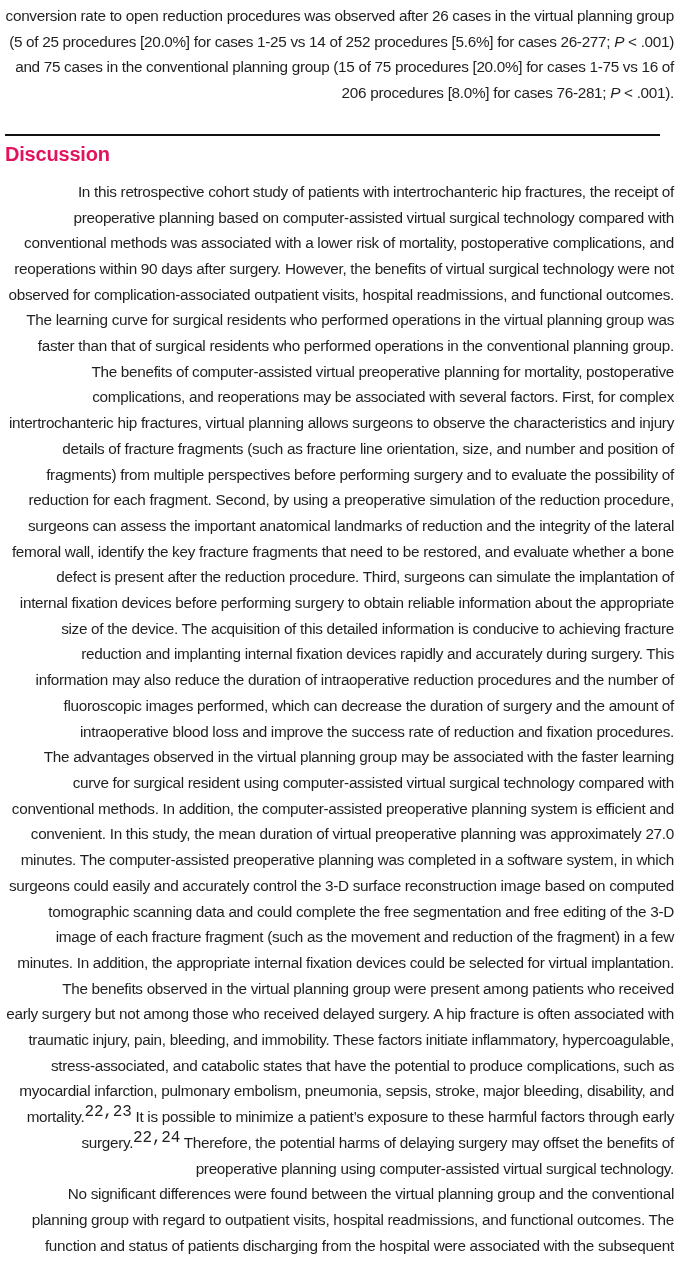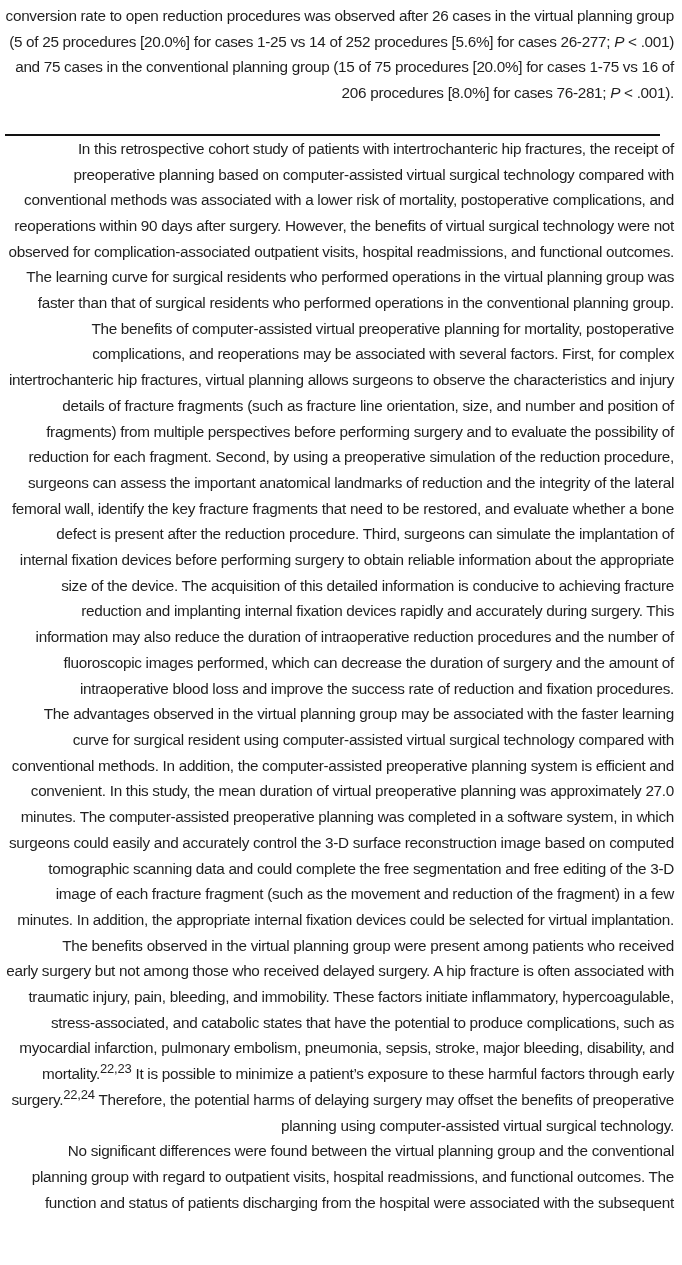--- a/index.html
+++ b/index.html
@@ -27,24 +27,25 @@
     letter-spacing: -0.3px;
     text-align: right;
   }
   .para.indent {
     text-indent: 22px;
   }
   .para i {
     font-style: italic;
   }
   .para sup {
-    font-size: 13px;
+    font-size: 16px;
     line-height: 0;
     vertical-align: super;
     letter-spacing: -0.2px;
+    font-family: Liberation Mono, monospace;
   }
   .rule {
     border: none;
     border-top: 2px solid #121212;
     margin: 28px 14px 0 0;
     height: 0;
   }
   .heading {
     margin: 7px 0 13px 0;
     font-size: 20px;
@@ -54,20 +55,21 @@
   }
 </style>
 </head>
 <body>
 
 <main class="page" style="color: rgb(31, 31, 31);">
   <p class="para"><span>conversion rate to open reduction procedures was observed after 26 cases in the virtual planning group (5 of 25 procedures [20.0%] for cases 1-25 vs 14 of 252 procedures [5.6%] for cases 26-277; </span><i>P</i><span> &lt; .001) and 75 cases in the conventional planning group (15 of 75 procedures [20.0%] for cases 1-75 vs 16 of 206 procedures [8.0%] for cases 76-281; </span><i>P</i><span> &lt; .001).</span></p>
 
   <hr class="rule" style="border-top-color: rgb(18, 18, 18);">
 
+  <h2 class="heading" style="color: rgb(227, 18, 94);">Discussion</h2>
 
   <div id="discussion-paragraphs">
       <p class="para"><span>In this retrospective cohort study of patients with intertrochanteric hip fractures, the receipt of preoperative planning based on computer-assisted virtual surgical technology compared with conventional methods was associated with a lower risk of mortality, postoperative complications, and reoperations within 90 days after surgery. However, the benefits of virtual surgical technology were not observed for complication-associated outpatient visits, hospital readmissions, and functional outcomes. The learning curve for surgical residents who performed operations in the virtual planning group was faster than that of surgical residents who performed operations in the conventional planning group.</span></p>
       <p class="para indent"><span>The benefits of computer-assisted virtual preoperative planning for mortality, postoperative complications, and reoperations may be associated with several factors. First, for complex intertrochanteric hip fractures, virtual planning allows surgeons to observe the characteristics and injury details of fracture fragments (such as fracture line orientation, size, and number and position of fragments) from multiple perspectives before performing surgery and to evaluate the possibility of reduction for each fragment. Second, by using a preoperative simulation of the reduction procedure, surgeons can assess the important anatomical landmarks of reduction and the integrity of the lateral femoral wall, identify the key fracture fragments that need to be restored, and evaluate whether a bone defect is present after the reduction procedure. Third, surgeons can simulate the implantation of internal fixation devices before performing surgery to obtain reliable information about the appropriate size of the device. The acquisition of this detailed information is conducive to achieving fracture reduction and implanting internal fixation devices rapidly and accurately during surgery. This information may also reduce the duration of intraoperative reduction procedures and the number of fluoroscopic images performed, which can decrease the duration of surgery and the amount of intraoperative blood loss and improve the success rate of reduction and fixation procedures.</span></p>
       <p class="para indent"><span>The advantages observed in the virtual planning group may be associated with the faster learning curve for surgical resident using computer-assisted virtual surgical technology compared with conventional methods. In addition, the computer-assisted preoperative planning system is efficient and convenient. In this study, the mean duration of virtual preoperative planning was approximately 27.0 minutes. The computer-assisted preoperative planning was completed in a software system, in which surgeons could easily and accurately control the 3-D surface reconstruction image based on computed tomographic scanning data and could complete the free segmentation and free editing of the 3-D image of each fracture fragment (such as the movement and reduction of the fragment) in a few minutes. In addition, the appropriate internal fixation devices could be selected for virtual implantation.</span></p>
       <p class="para indent"><span>The benefits observed in the virtual planning group were present among patients who received early surgery but not among those who received delayed surgery. A hip fracture is often associated with traumatic injury, pain, bleeding, and immobility. These factors initiate inflammatory, hypercoagulable, stress-associated, and catabolic states that have the potential to produce complications, such as myocardial infarction, pulmonary embolism, pneumonia, sepsis, stroke, major bleeding, disability, and mortality.</span><sup>22,23</sup><span> It is possible to minimize a patient’s exposure to these harmful factors through early surgery.</span><sup>22,24</sup><span> Therefore, the potential harms of delaying surgery may offset the benefits of preoperative planning using computer-assisted virtual surgical technology.</span></p>
       <p class="para indent"><span>No significant differences were found between the virtual planning group and the conventional planning group with regard to outpatient visits, hospital readmissions, and functional outcomes. The function and status of patients discharging from the hospital were associated with the subsequent</span></p>
     </div>
 </main>
 

